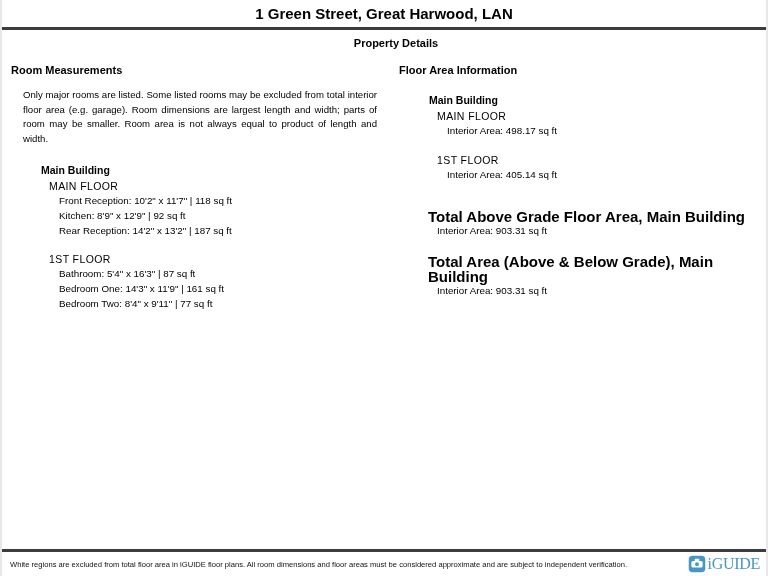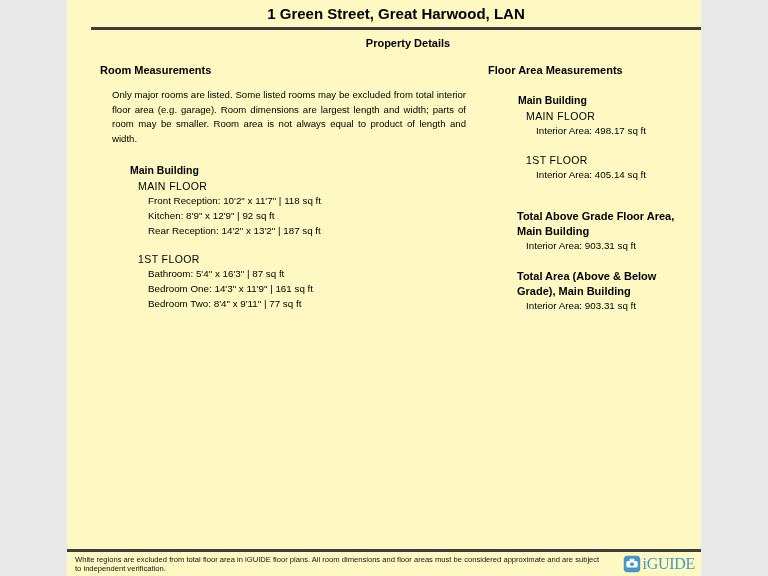--- a/index.html
+++ b/index.html
@@ -1,24 +1,23 @@
 <!DOCTYPE html>
 <html><head>
 <meta charset="utf-8">
 <style>
   html,body { margin:0; padding:0; background:#e8e8e8; }
   .page {
     position:relative;
-    width:610px; height:576px;
-    background:#fef9c3;
+    width:764px; height:576px;
+    background:#ffffff;
     font-family:"Liberation Sans", sans-serif;
     color:#000;
     overflow:hidden;
     margin:0 auto;
-    padding-left:24px;
   }
   
   .header { padding-top:5px; }
   .title { font-size:15px; font-weight:bold; text-align:center; line-height:18px; }
   .rule { height:3px; background:#3d3d3d; margin-top:4px; }
   .subtitle { font-size:11px; font-weight:bold; text-align:center; margin-top:7px;margin-left:24px; }
 
   
   .columns { display:flex; margin-top:15px; padding:0 10px 0 9px; }
   .col-left { width:388px; flex:none; box-sizing:border-box; padding-right:10px; }
@@ -29,21 +28,21 @@
 
   .building { margin-left:30px; margin-top:17px; }
   .bname { font-size:10.5px; font-weight:bold; line-height:15px; }
   .floor { margin-left:8px; margin-top:1px; }
   .floor-gap { margin-top:14px; }
   .fname { font-size:10.5px; line-height:15px; letter-spacing:0.4px; }
   .room, .area { margin-left:10px; font-size:9.8px; line-height:14.7px; }
 
   .totals { margin-left:29px; margin-top:27px; }
   .total-block { margin-bottom:15px; }
-  .tlabel { font-size:11px; font-weight:bold; line-height:15px; }
+  .tlabel { font-size:15px; font-weight:bold; line-height:15px; }
   .tarea { margin-left:9px; font-size:9.8px; line-height:14.7px; }
 
   
   .footer { position:absolute; left:0; right:0; bottom:2px; }
   .footer-rule { height:3px; background:#3d3d3d; }
   .footer-row { display:flex; justify-content:space-between; align-items:center; padding:3px 6px 1px 8px;gap:16px; }
   .disclaimer { font-size:7.6px; color:#111; }
   .logo { display:flex; align-items:center; gap:2px; }
   .logo-text { font-size:16px; color:#4697c5; letter-spacing:-0.3px;font-family:Liberation Serif, serif; }
 </style>
@@ -77,21 +76,21 @@
         <div class="floor floor-gap">
           <div class="fname">1ST FLOOR</div>
           <div class="room">Bathroom: 5'4" x 16'3" | 87 sq ft</div>
           <div class="room">Bedroom One: 14'3" x 11'9" | 161 sq ft</div>
           <div class="room">Bedroom Two: 8'4" x 9'11" | 77 sq ft</div>
         </div>
       </div>
     </section>
 
     <section class="col-right">
-      <h2 class="section-heading">Floor Area Measurements</h2>
+      <h2 class="section-heading">Floor Area Information</h2>
 
       <div class="building">
         <div class="bname">Main Building</div>
 
         <div class="floor">
           <div class="fname">MAIN FLOOR</div>
           <div class="area">Interior Area: 498.17 sq ft</div>
         </div>
 
         <div class="floor floor-gap">

